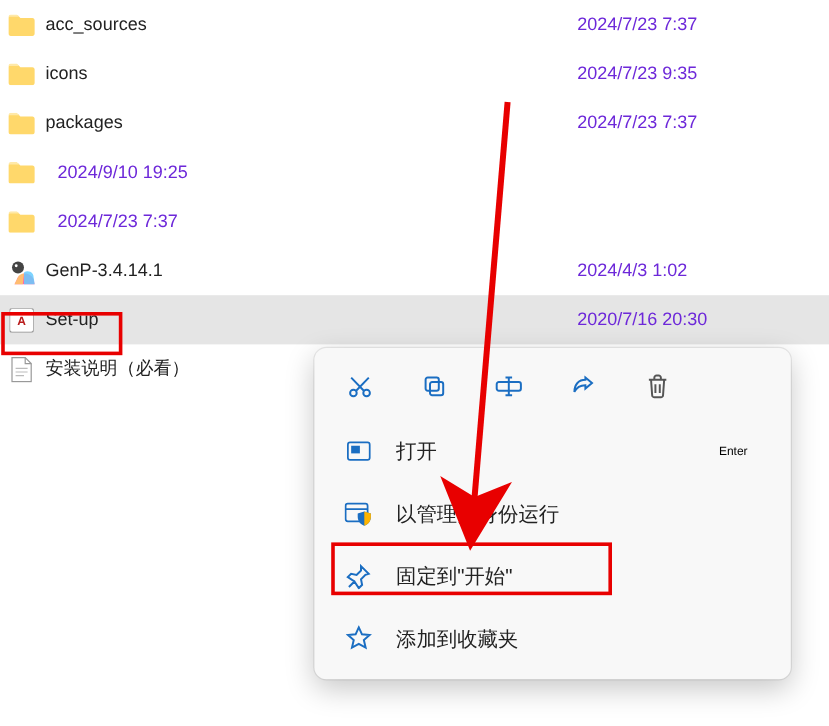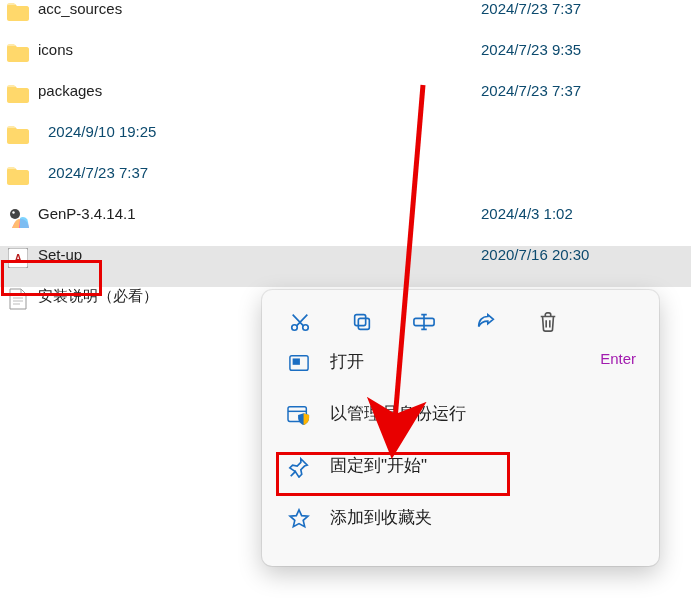--- a/index.html
+++ b/index.html
@@ -12,20 +12,21 @@
     color: #222;
     background: #fff;
     position: relative;
     overflow: hidden;
   }
   .file-list {
     width: 691px;
   }
   .file-row {
     display: flex;
+    align-items: center;
     height: 41px;
     padding-left: 6px;
   }
   .file-row.selected {
     background: #e5e5e5;
   }
   .file-row .icon {
     width: 24px;
     height: 24px;
     margin-right: 8px;
@@ -33,21 +34,21 @@
     display: flex;
     align-items: center;
     justify-content: center;
   }
   .file-row .name {
     flex: 1 1 auto;
   }
   .file-row .date {
     width: 220px;
     padding-left: 10px;
-    color: #0c4a6e;
+    color: #6d28d9;
   }
   .highlight-box {
     position: absolute;
     border: 3px solid #e80000;
     pointer-events: none;
   }
   .context-menu {
     position: absolute;
     left: 262px;
     top: 290px;
@@ -65,40 +66,41 @@
   }
   .cm-toolbar .tbtn {
     width: 28px;
     height: 28px;
     display: flex;
     align-items: center;
     justify-content: center;
   }
   .cm-item {
     display: flex;
+    align-items: center;
     height: 52px;
     padding-left: 24px;
-    padding-right: 23px;
+    padding-right: 36px;
     font-size: 17px;
   }
   .cm-item .mi-icon {
     width: 26px;
     height: 26px;
     margin-right: 18px;
     flex-shrink: 0;
     display:flex;
     align-items:center;
     justify-content:center;
   }
   .cm-item .mi-label {
     flex: 1 1 auto;
   }
   .cm-item .mi-short {
-    color: #a21caf;
-    font-size: 15px;
+    color: #000000;
+    font-size: 10px;
   }
   .arrow-svg {
     position: absolute;
     pointer-events: none;
   }
 </style>
 </head>
 <body>
 
 <div class="file-list">

